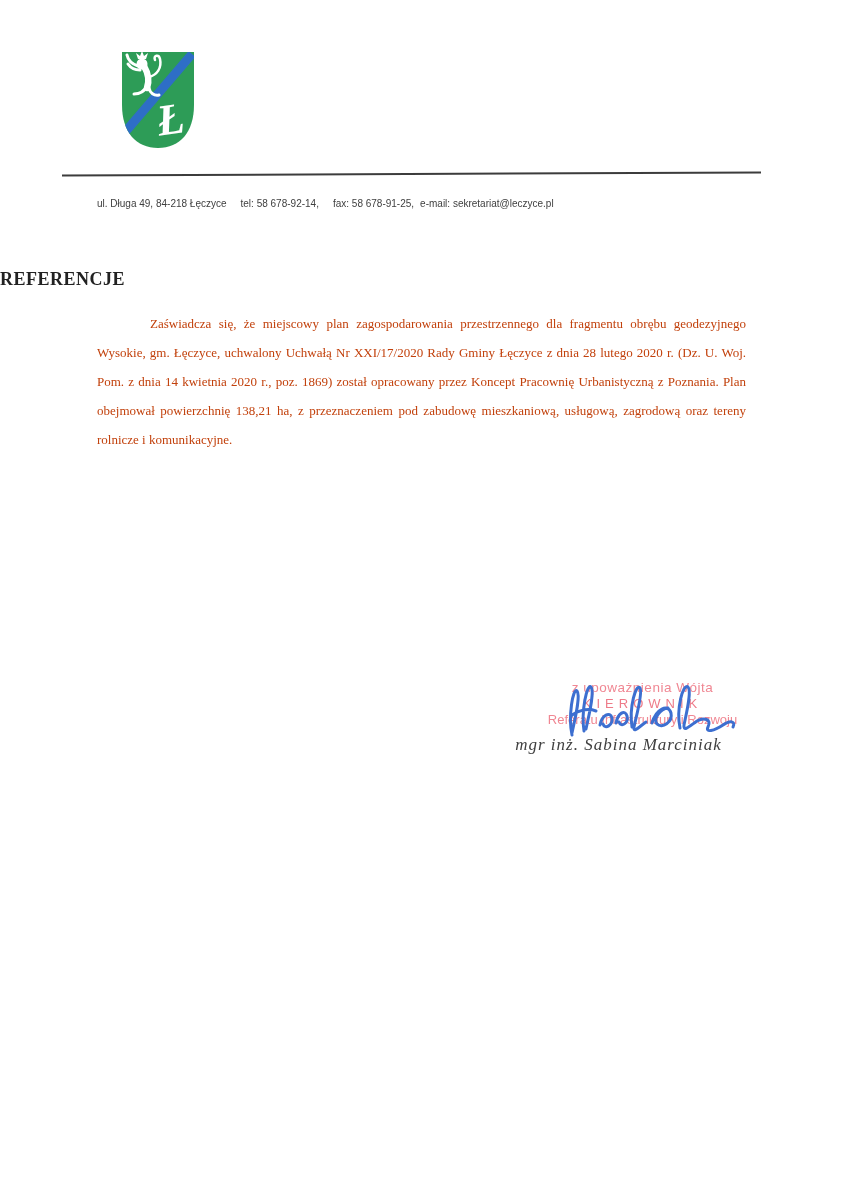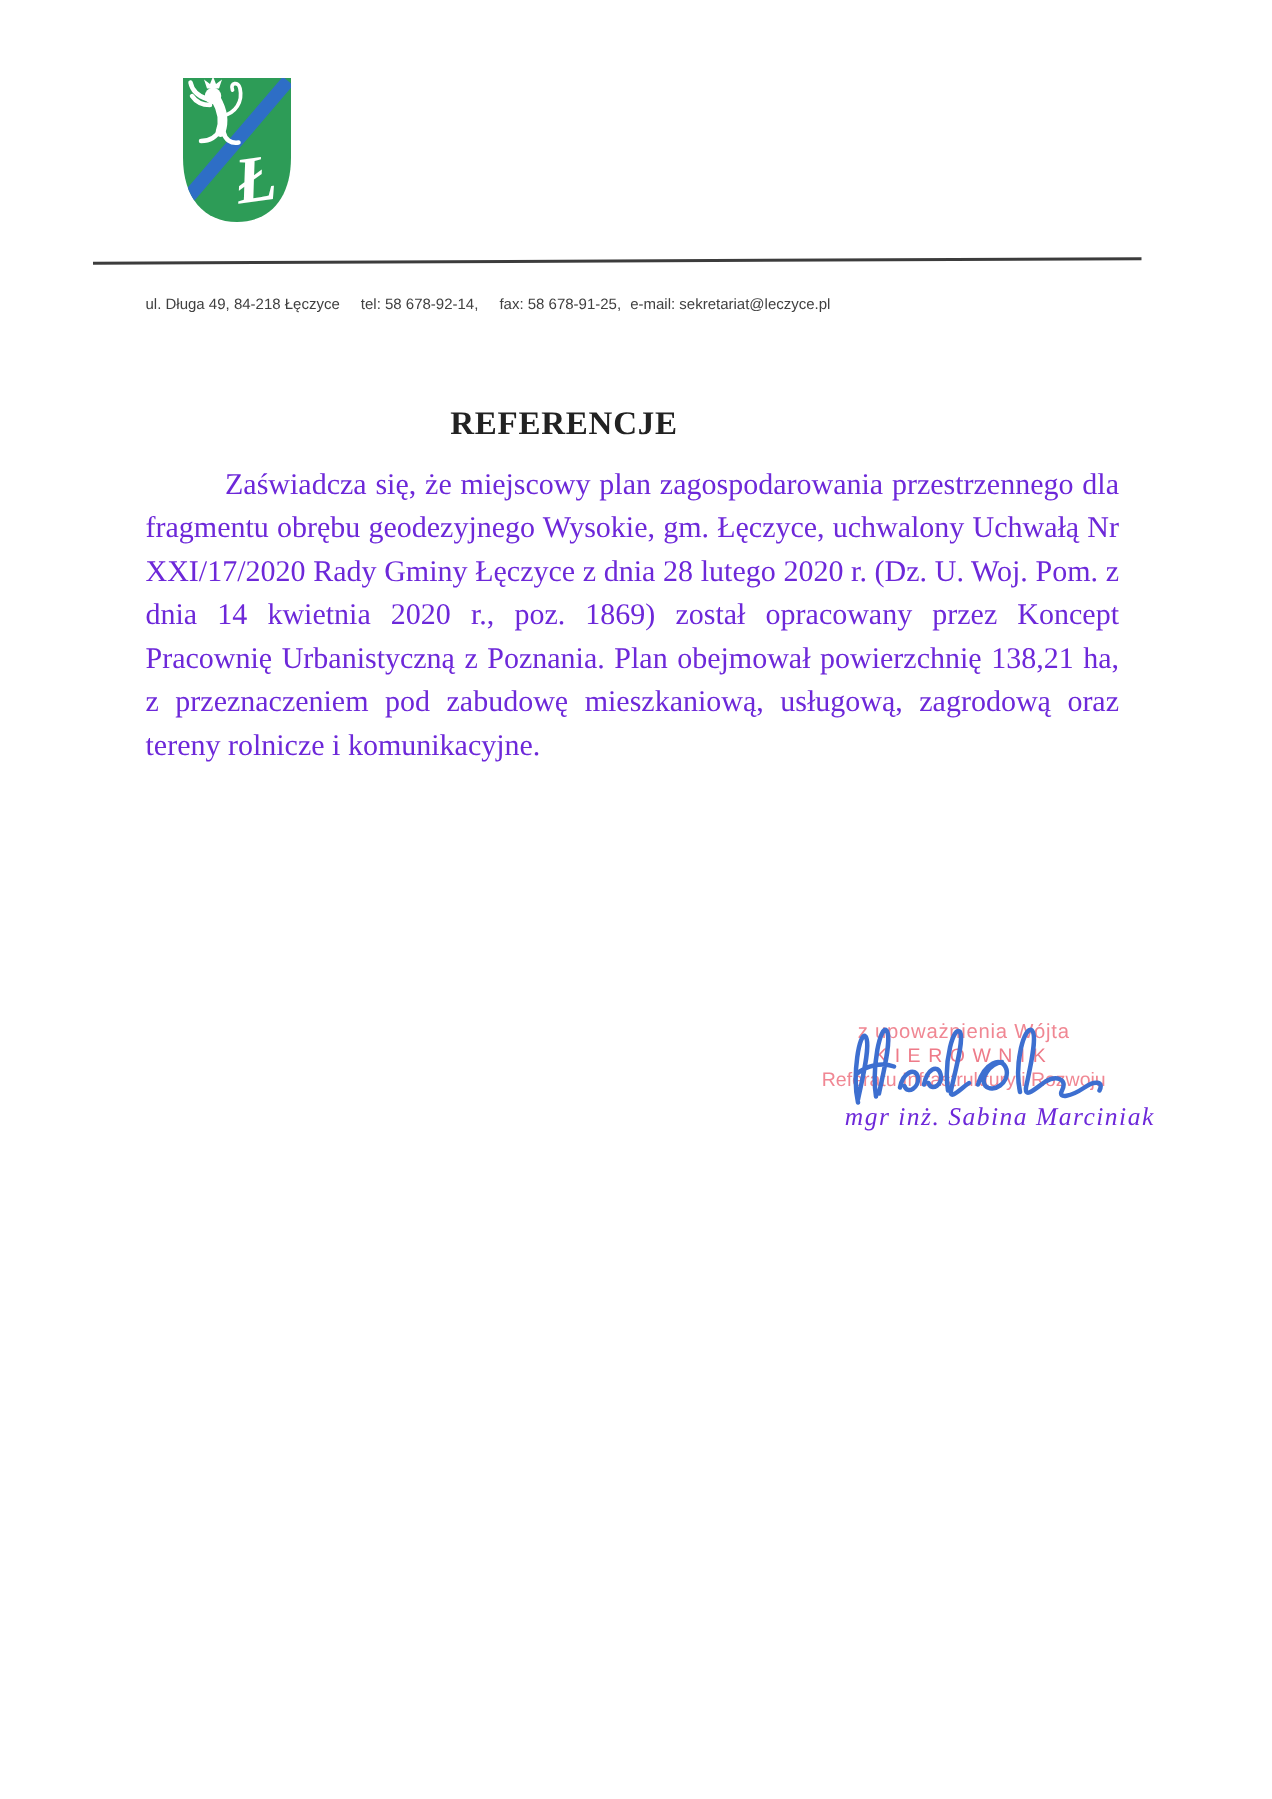--- a/index.html
+++ b/index.html
@@ -57,65 +57,64 @@
   .contact-line .seg { margin-right: 14px; }
   .contact-line .seg:last-child { margin-right: 0; }
   .contact-line .seg-tight { margin-right: 6px; }
 
   
   .doc-title {
     position: absolute;
     left: 0;
     top: 269px;
     width: 752px;
-    text-align: center;
     font-weight: bold;
-    font-size: 22px;
+    font-size: 18px;
     letter-spacing: 0.5px;
     color: #222;
   }
 
   
   .body-text {
     position: absolute;
     left: 97px;
     top: 309px;
     width: 649px;
-    font-size: 20px;
+    font-size: 13px;
     line-height: 29px;
     text-align: justify;
-    color: #6d28d9;
+    color: #c2410c;
   }
   .body-text p { text-indent: 53px; margin: 0; }
   .body-text .it { font-style: italic; }
 
   
   .stamp {
     position: absolute;
     left: 520px;
     top: 680px;
     width: 245px;
     text-align: center;
     font-family: "Liberation Sans", sans-serif;
     color: #f08793;
   }
   .stamp-l1 { font-size: 13.5px; letter-spacing: 0.5px; }
   .stamp-l2 { font-size: 13px; letter-spacing: 5px; margin-top: 1px; color: #ee7b89; }
   .stamp-l3 { font-size: 13px; margin-top: 1px; }
   .signee {
     position: absolute;
-    left: 544px;
+    left: 496px;
     top: 735px;
     width: 245px;
     text-align: center;
     font-family: "Liberation Serif", serif;
     font-style: italic;
     font-size: 17px;
     letter-spacing: 1px;
-    color: #6d28d9;
+    color: #404040;
     white-space: nowrap;
   }
   .ink-signature {
     position: absolute;
     left: 558px;
     top: 671px;
     width: 190px;
     height: 82px;
   }
 </style>

